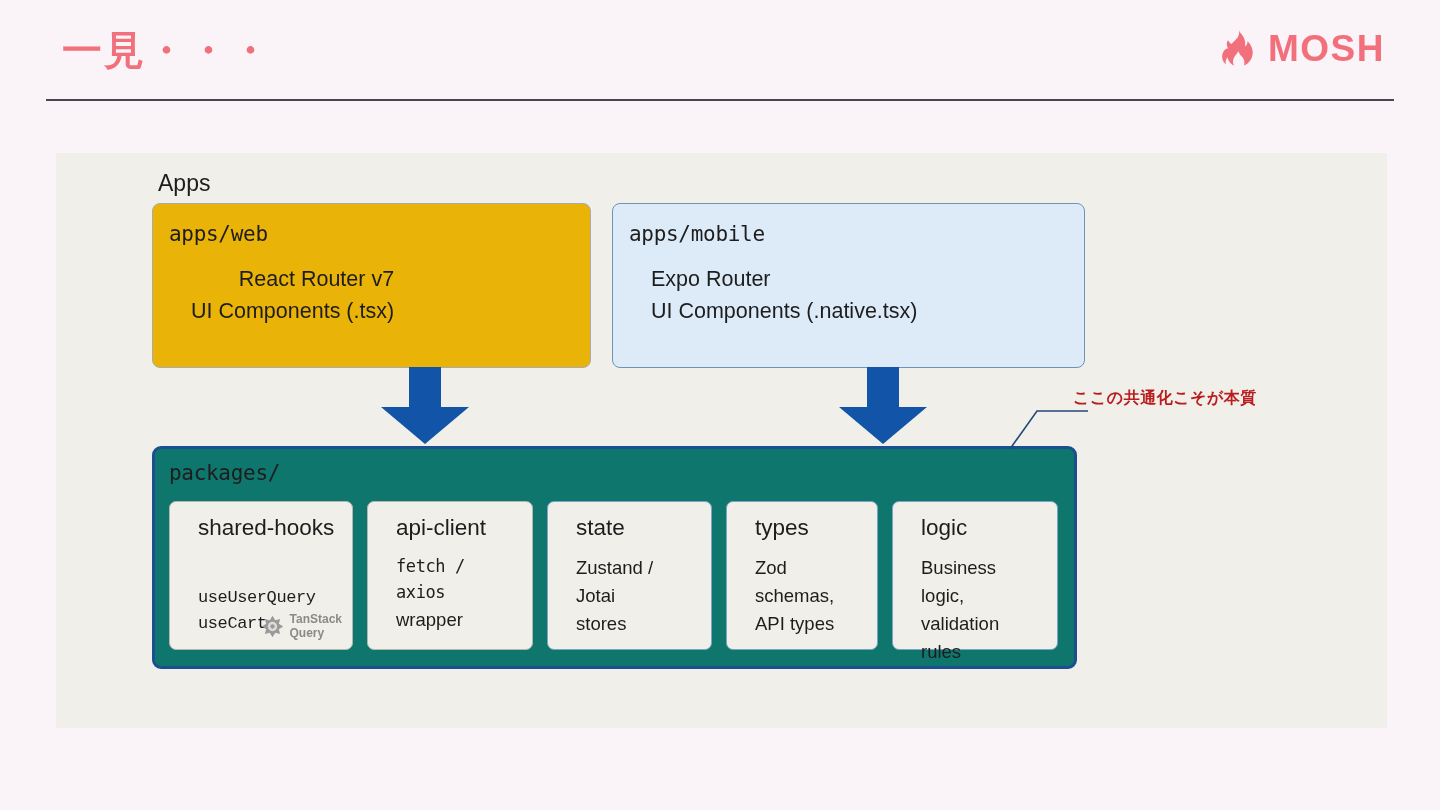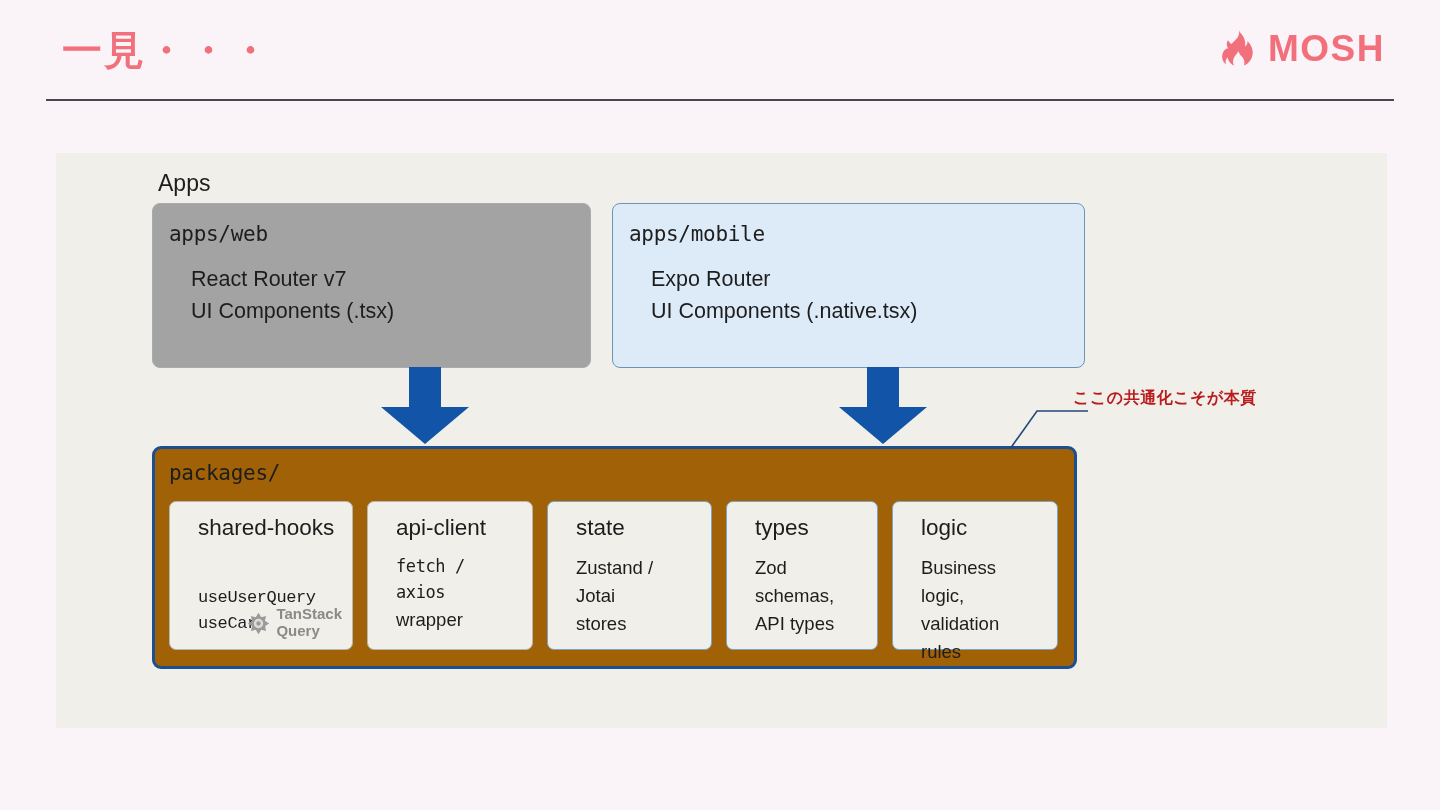--- a/index.html
+++ b/index.html
@@ -87,22 +87,23 @@
   .app-box {
     position: absolute;
     border-radius: 8px;
   }
 
   .app-box.web {
     left: 96px;
     top: 50px;
     width: 439px;
     height: 165px;
-    background: #a3a3a3;
+    background: #eab308;
     border: 1px solid #a8abb1;
+    text-align: right;
   }
 
   .app-box.mobile {
     left: 556px;
     top: 50px;
     width: 473px;
     height: 165px;
     background: #dcebf7;
     border: 1.5px solid #6f93b5;
   }
@@ -131,21 +132,21 @@
   .arrow-web    { left: 320px; top: 214px; }
   .arrow-mobile { left: 778px; top: 214px; }
 
   
   .packages-box {
     position: absolute;
     left: 96px;
     top: 293px;
     width: 925px;
     height: 223px;
-    background: #a16207;
+    background: #0f766e;
     border: 3.5px solid #1c4f8f;
     border-radius: 9px;
   }
 
   .packages-path {
     position: absolute;
     left: 14px;
     top: 12px;
     font-family: "DejaVu Sans Mono", monospace;
     font-size: 21px;
@@ -220,21 +221,21 @@
     right: 10px;
     bottom: 9px;
     display: flex;
     align-items: center;
     gap: 5px;
   }
 
   .tanstack-mark { width: 25px; height: 25px; display: block; }
 
   .tanstack-text {
-    font-size: 15px;
+    font-size: 12px;
     line-height: 1.12;
     color: #8a8a8a;
     font-weight: 700;
     white-space: pre-line;
   }
 
   
   .callout-line {
     position: absolute;
     left: 1010px;

